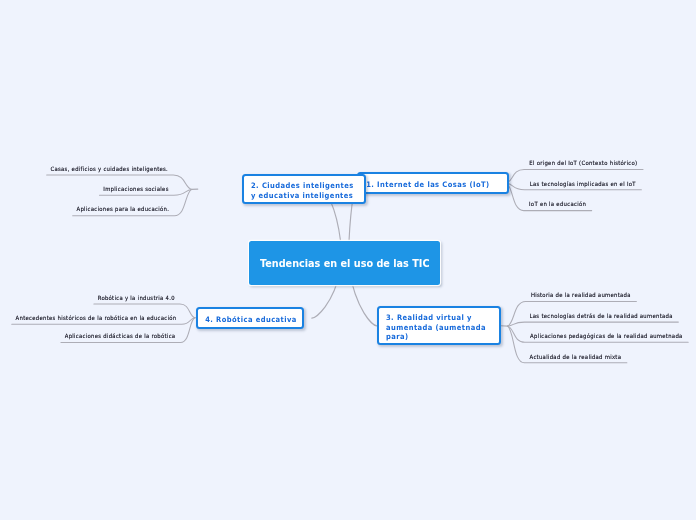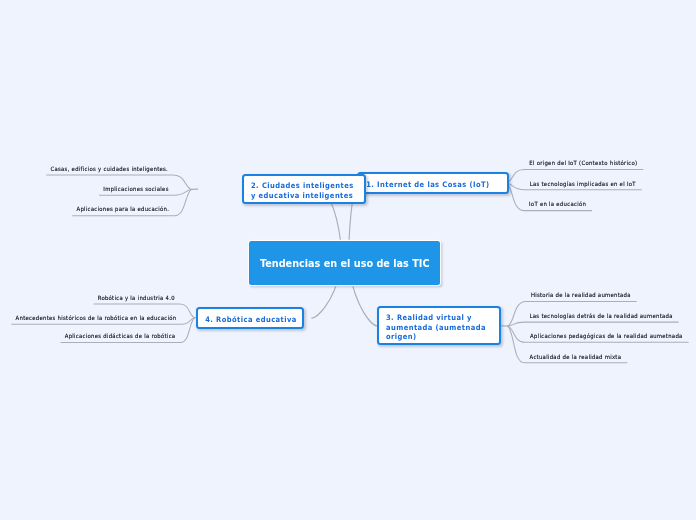--- a/index.html
+++ b/index.html
@@ -72,21 +72,21 @@
     <span class="lbl"><span>Tendencias en el uso de las TIC</span></span>
   </div>
 
   <div id="branch-node-1" class="node branch-node" style="left: 357px; top: 172px; width: 152px; height: 21.5px;">
     <span class="lbl"><span>1. Internet de las Cosas (IoT)</span></span>
   </div>
   <div id="branch-node-2" class="node branch-node" style="left: 197.8px; top: 174px; width: 124px; height: 30.2px; margin-left: 44px;">
     <span class="lbl"><span>2. Ciudades inteligentes</span><br><span>y educativa inteligentes</span></span>
   </div>
   <div id="branch-node-3" class="node branch-node" style="left: 376.8px; top: 306.2px; width: 124px; height: 39.2px;">
-    <span class="lbl"><span>3. Realidad virtual y</span><br><span>aumentada (aumetnada</span><br><span>origen)</span></span>
+    <span class="lbl"><span>3. Realidad virtual y</span><br><span>aumentada (aumetnada</span><br><span>para)</span></span>
   </div>
   <div id="branch-node-4" class="node branch-node" style="left: 196px; top: 307.4px; width: 108px; height: 21.3px;">
     <span class="lbl"><span>4. Robótica educativa</span></span>
   </div>
 
   <div class="leaf" style="left: 529.3px; top: 161.1px;">El origen del IoT (Contexto histórico)</div>
   <div class="leaf" style="left: 529.7px; top: 181.5px;">Las tecnologías implicadas en el IoT</div>
   <div class="leaf" style="left: 529px; top: 202.3px;">IoT en la educación</div>
 
   <div class="leaf left" style="left: 168.1px; top: 166.6px;">Casas, edificios y cuidades inteligentes.</div>

